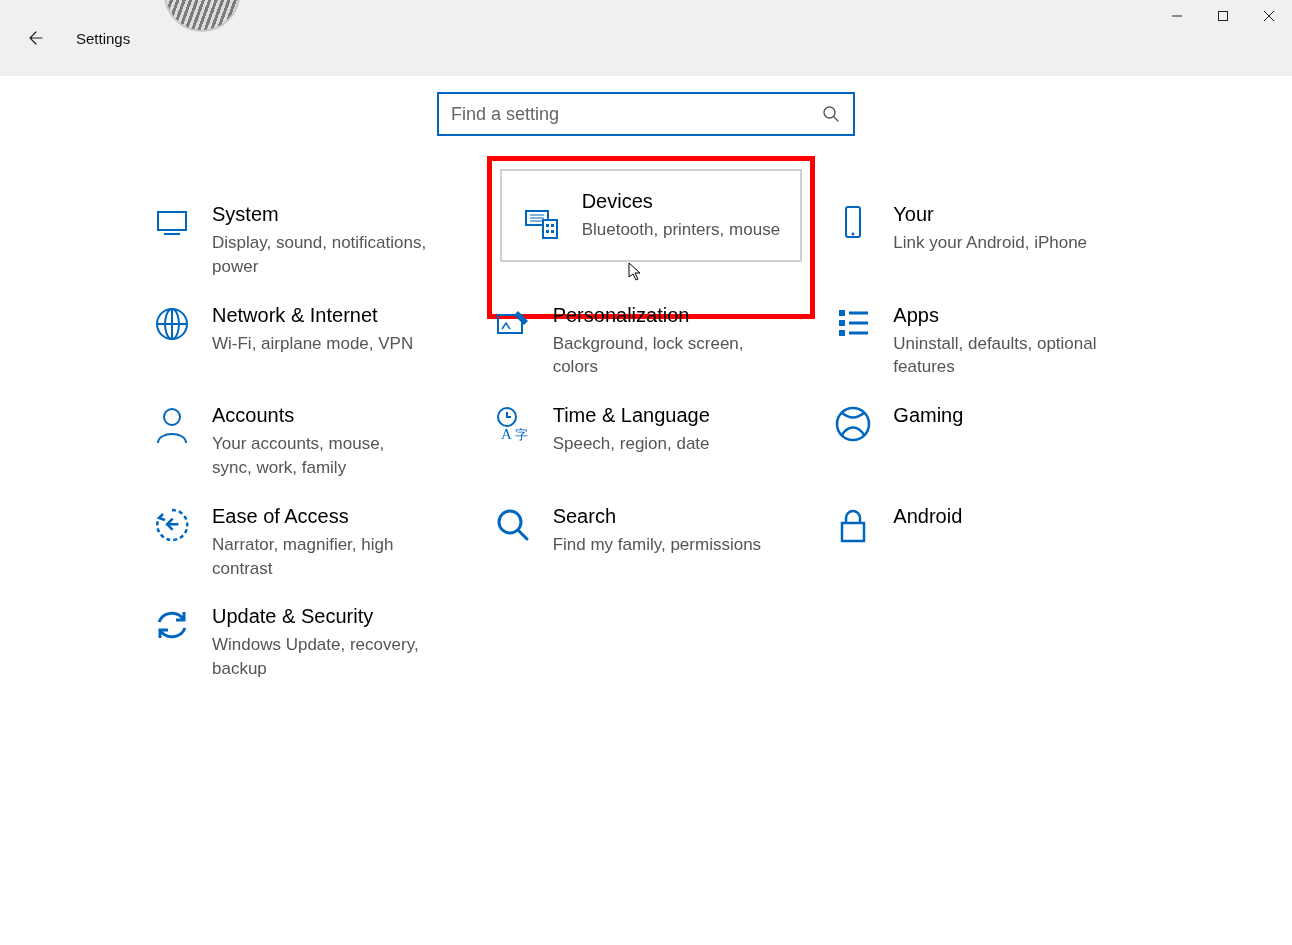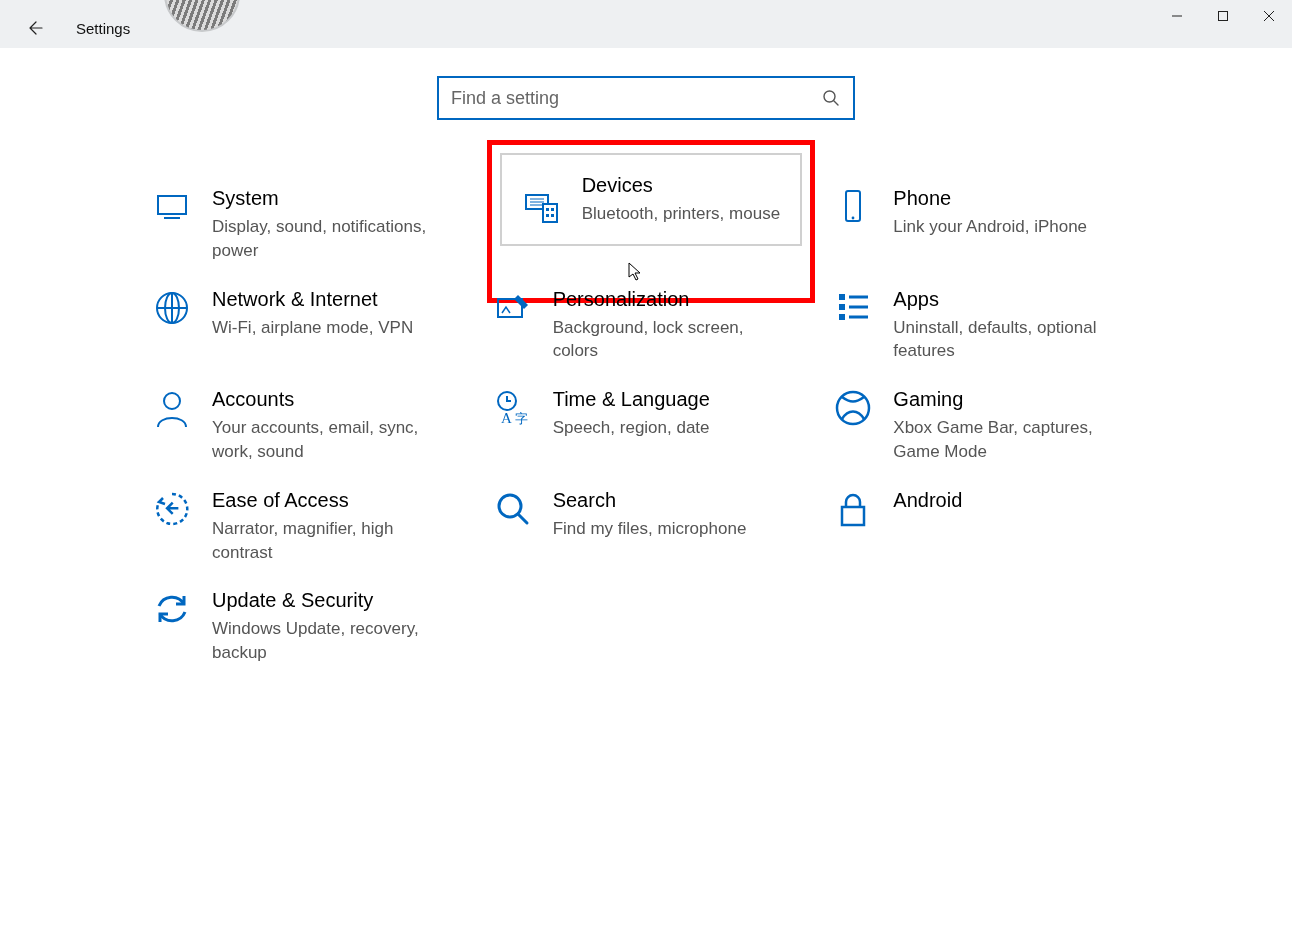--- a/index.html
+++ b/index.html
@@ -5,24 +5,24 @@
   * { box-sizing: border-box; margin: 0; padding: 0; }
   body {
     font-family: "Segoe UI", Arial, sans-serif;
     background: #ffffff;
     width: 1292px;
     height: 945px;
     overflow: hidden;
     color: #000;
   }
   .titlebar {
-    height: 48px;
+    height: 76px;
     background: #eef0f2;
     display: flex;
-    align-items: flex-end;
+    align-items: center;
     position: relative;
   }
   .titlebar-left {
     display: flex;
     align-items: center;
     height: 40px;
     padding-left: 20px;
   }
   .back-btn {
     width: 28px; height: 28px;
@@ -54,21 +54,21 @@
   }
   .avatar-circle {
     width: 76px; height: 76px;
     border-radius: 50%;
     background: repeating-linear-gradient(110deg,#7b7b7b 0 3px,#dcdcdc 3px 6px);
     border: 2px solid #c7c9cb;
     margin-top: -44px;
   }
   .content {
     background: #fff;
-    padding-top: 28px;
+    padding-top: 16px;
   }
   .search-wrap {
     display: flex;
     justify-content: center;
     margin-bottom: 60px;
   }
   .search-box {
     width: 418px;
     height: 44px;
     border: 2px solid #0067c0;
@@ -228,21 +228,21 @@
     </div>
 
     <div class="tile">
       <div class="icon-wrap">
         <svg width="30" height="38" viewBox="0 0 30 38">
           <rect x="8" y="3" width="14" height="30" rx="2" stroke="#0067c0" stroke-width="2" fill="none"></rect>
           <circle cx="15" cy="30" r="1.4" fill="#0067c0"></circle>
         </svg>
       </div>
       <div class="text-wrap">
-        <div class="tile-title">Phone</div>
+        <div class="tile-title">Your</div>
         <div class="tile-desc">Link your Android, iPhone</div>
       </div>
     </div>
 
     <div class="tile">
       <div class="icon-wrap">
         <svg width="38" height="38" viewBox="0 0 38 38">
           <circle cx="19" cy="19" r="15" stroke="#0067c0" stroke-width="2" fill="none"></circle>
           <path d="M4 19 H34 M19 4 V34" stroke="#0067c0" stroke-width="2"></path>
           <ellipse cx="19" cy="19" rx="7" ry="15" stroke="#0067c0" stroke-width="2" fill="none"></ellipse>
@@ -285,21 +285,21 @@
 
     <div class="tile">
       <div class="icon-wrap">
         <svg width="36" height="40" viewBox="0 0 36 40">
           <circle cx="18" cy="12" r="8" stroke="#0067c0" stroke-width="2" fill="none"></circle>
           <path d="M4 38 C4 26 32 26 32 38" stroke="#0067c0" stroke-width="2" fill="none"></path>
         </svg>
       </div>
       <div class="text-wrap">
         <div class="tile-title">Accounts</div>
-        <div class="tile-desc">Your accounts, email, sync, work, sound</div>
+        <div class="tile-desc">Your accounts, mouse, sync, work, family</div>
       </div>
     </div>
 
     <div class="tile">
       <div class="icon-wrap">
         <svg width="40" height="38" viewBox="0 0 40 38">
           <circle cx="14" cy="12" r="9" stroke="#0067c0" stroke-width="2" fill="none"></circle>
           <path d="M14 7 V12 H18" stroke="#0067c0" stroke-width="2" fill="none"></path>
           <text x="8" y="34" font-size="15" fill="#0067c0" font-family="Segoe UI">A</text>
           <text x="22" y="34" font-size="13" fill="#0067c0" font-family="Segoe UI">字</text>
@@ -313,21 +313,20 @@
 
     <div class="tile">
       <div class="icon-wrap">
         <svg width="38" height="38" viewBox="0 0 38 38">
           <circle cx="19" cy="19" r="16" stroke="#0067c0" stroke-width="2.5" fill="none"></circle>
           <path d="M8 8 C16 14 22 14 30 8 M8 30 C14 20 24 20 30 30" stroke="#0067c0" stroke-width="2.5" fill="none"></path>
         </svg>
       </div>
       <div class="text-wrap">
         <div class="tile-title">Gaming</div>
-        <div class="tile-desc">Xbox Game Bar, captures, Game Mode</div>
       </div>
     </div>
 
     <div class="tile">
       <div class="icon-wrap">
         <svg width="38" height="38" viewBox="0 0 38 38">
           <path d="M19 4 A15 15 0 1 1 6 12" stroke="#0067c0" stroke-width="2.5" fill="none" stroke-dasharray="4 3"></path>
           <path d="M23 14 L15 22 M15 14 L15 22 L23 22" stroke="#0067c0" stroke-width="2.5" fill="none" transform="rotate(45 19 19)"></path>
           <path d="M10 8 L6 12 L12 14" stroke="#0067c0" stroke-width="2.5" fill="none"></path>
         </svg>
@@ -340,21 +339,21 @@
 
     <div class="tile">
       <div class="icon-wrap">
         <svg width="38" height="38" viewBox="0 0 38 38">
           <circle cx="16" cy="16" r="11" stroke="#0067c0" stroke-width="3" fill="none"></circle>
           <path d="M24 24 L33 33" stroke="#0067c0" stroke-width="3" stroke-linecap="round"></path>
         </svg>
       </div>
       <div class="text-wrap">
         <div class="tile-title">Search</div>
-        <div class="tile-desc">Find my files, microphone</div>
+        <div class="tile-desc">Find my family, permissions</div>
       </div>
     </div>
 
     <div class="tile">
       <div class="icon-wrap">
         <svg width="34" height="40" viewBox="0 0 34 40">
           <rect x="6" y="17" width="22" height="18" stroke="#0067c0" stroke-width="2.5" fill="none"></rect>
           <path d="M10 17 V12 a7 7 0 0 1 14 0 V17" stroke="#0067c0" stroke-width="2.5" fill="none"></path>
         </svg>
       </div>

